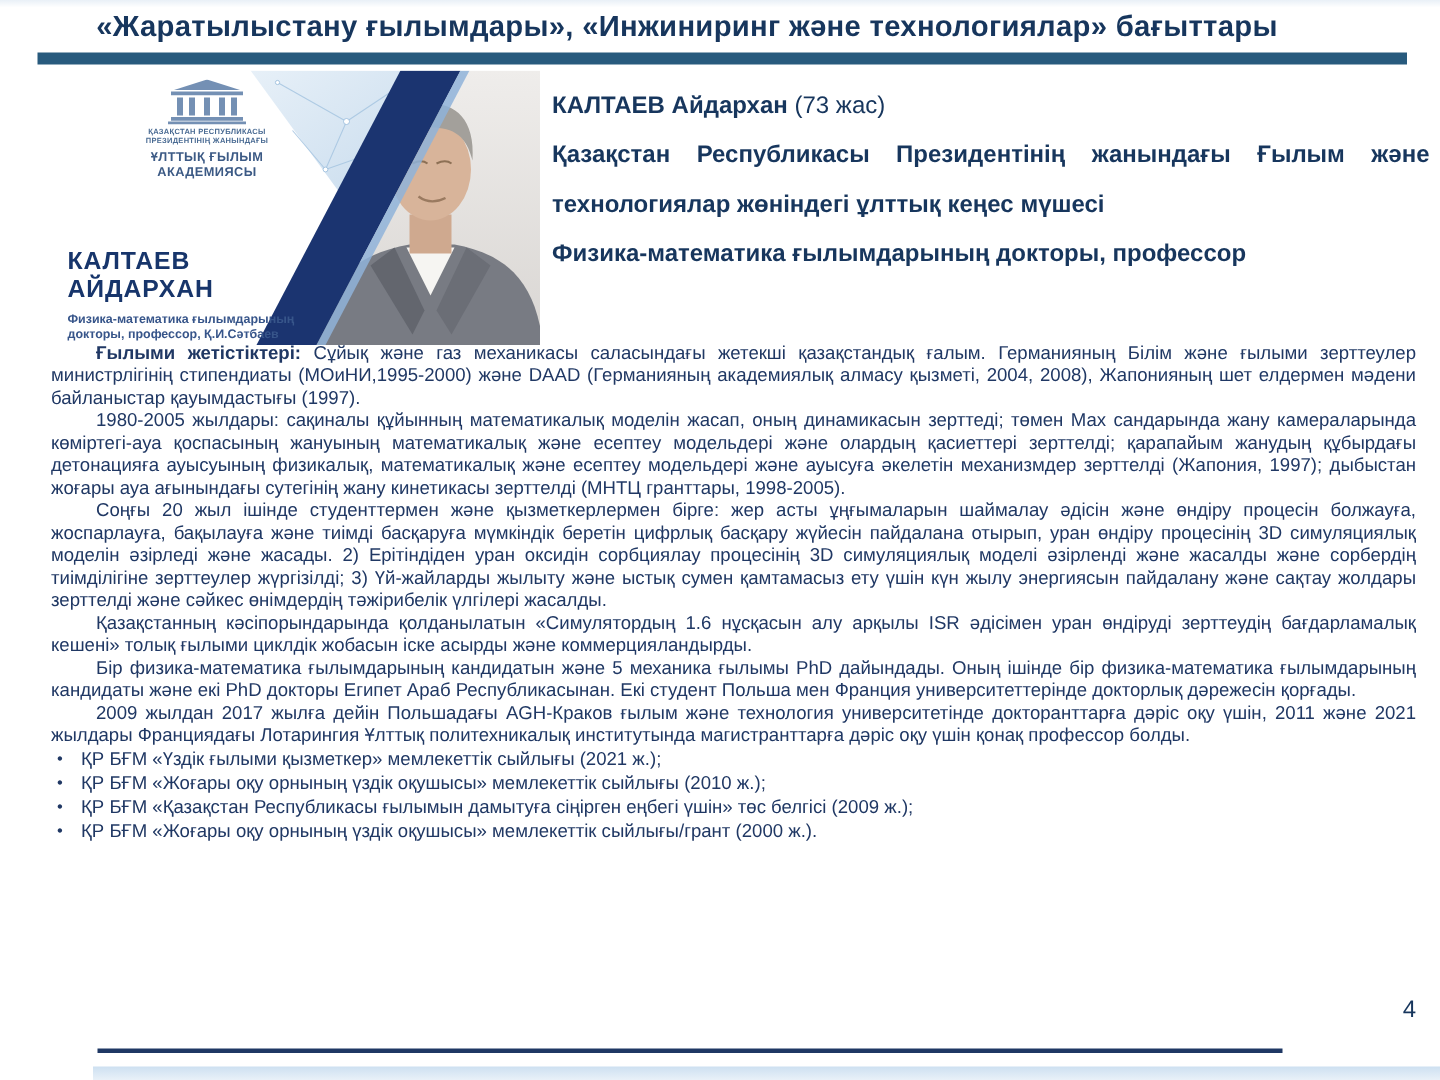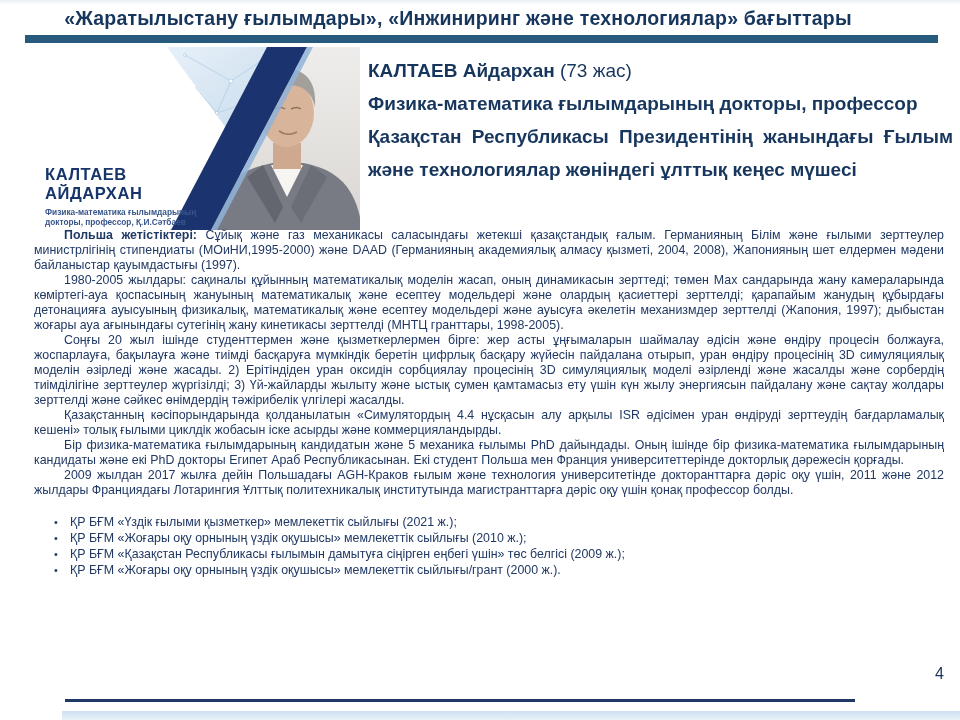--- a/index.html
+++ b/index.html
@@ -43,35 +43,35 @@
     letter-spacing:0.6px;
   }
   .card-desc {
     position:absolute; left:10px; top:160px; width:152px;
     font-size:8.3px; line-height:10.3px; font-weight:bold; color:#37558a;
   }
 
   
   .person-header {
     position:absolute; left:368px; top:54px; width:585px;
-    font-size:19px; line-height:33px; color:#17365d; text-align:justify;
+    font-size:16px; line-height:33px; color:#17365d; text-align:justify;
   }
   .person-header .name { font-weight:bold; }
   .person-header .age  { font-weight:normal; }
   .person-header .hline { font-weight:bold; }
 
   
   .body-text {
     position:absolute; left:34px; top:228px; width:910px;
     font-size:12.4px; line-height:15px; color:#203864; text-align:justify;
   }
   .body-text p { margin:0; text-indent:30px; }
   .body-text .lead { font-weight:bold; }
   .awards-heading { font-weight:bold; text-indent:30px; }
-  .awards { list-style:none; margin:16px; padding:0; }
+  .awards { list-style:none; margin:0; padding:0; }
   .awards li {
     position:relative; padding-left:20px; line-height:16px; text-align:left;
   }
   .awards li::before {
     content:"\2022"; position:absolute; left:4px; top:0;
     font-size:11px; color:#203864;
   }
 
   
   .page-number {
@@ -144,40 +144,57 @@
 
         <path d="M240,62 q6,-3 10,0" stroke="#8d7055" stroke-width="1.4" fill="none"></path>
         <path d="M256,62 q6,-3 10,0" stroke="#8d7055" stroke-width="1.4" fill="none"></path>
         <path d="M244,84 q8,6 18,1" stroke="#9a7a60" stroke-width="1.6" fill="none"></path>
       </g>
 
       <polygon points="232,0 272,0 176,183 136,183" fill="#1b3470"></polygon>
       <polygon points="272,0 278,0 182,183 176,183" fill="#8fb3d9" opacity="0.85"></polygon>
     </svg>
 
+    <div class="card-logo">
+      <svg class="building" width="52" height="30" viewBox="0 0 52 30">
+        <g fill="#7490b4">
+          <polygon points="26,0 4,7 48,7"></polygon>
+          <rect x="2" y="8" width="48" height="2.5"></rect>
+          <rect x="6" y="12" width="4" height="12"></rect>
+          <rect x="14" y="12" width="4" height="12"></rect>
+          <rect x="24" y="12" width="4" height="12"></rect>
+          <rect x="34" y="12" width="4" height="12"></rect>
+          <rect x="42" y="12" width="4" height="12"></rect>
+          <rect x="2" y="25" width="48" height="2.5"></rect>
+          <rect x="0" y="28" width="52" height="2"></rect>
+        </g>
+      </svg>
+      <div class="academy-small">ҚАЗАҚСТАН РЕСПУБЛИКАСЫ ПРЕЗИДЕНТІНІҢ ЖАНЫНДАҒЫ</div>
+      <div class="academy-name">ҰЛТТЫҚ ҒЫЛЫМ АКАДЕМИЯСЫ</div>
+    </div>
 
     <div class="card-name">КАЛТАЕВ АЙДАРХАН</div>
     <div class="card-desc">Физика-математика ғылымдарының докторы, профессор, Қ.И.Сәтбаев атындағы ҚазҰТЗУ «Инженерлік механика және модельдеу» ғылыми-зерттеу зертханасының меңгерушісі</div>
   </div>
 
   <div class="person-header">
     <div>
       <span class="name">КАЛТАЕВ Айдархан</span><span class="age"> (73 жас)</span>
     </div>
+    <div class="hline">Қазақстан Республикасы Президентінің жанындағы Ғылым және технологиялар жөніндегі ұлттық кеңес мүшесі</div>
     <div class="hline">Физика-математика ғылымдарының докторы, профессор</div>
-    <div class="hline">Қазақстан Республикасы Президентінің жанындағы Ғылым және технологиялар жөніндегі ұлттық кеңес мүшесі</div>
   </div>
 
   <div class="body-text">
-    <p><span class="lead">Польша жетістіктері: </span><span>Сұйық және газ механикасы саласындағы жетекші қазақстандық ғалым. Германияның Білім және ғылыми зерттеулер министрлігінің стипендиаты (МОиНИ,1995-2000) және DAAD (Германияның академиялық алмасу қызметі, 2004, 2008), Жапонияның шет елдермен мәдени байланыстар қауымдастығы (1997).</span></p>
+    <p><span class="lead">Ғылыми жетістіктері: </span><span>Сұйық және газ механикасы саласындағы жетекші қазақстандық ғалым. Германияның Білім және ғылыми зерттеулер министрлігінің стипендиаты (МОиНИ,1995-2000) және DAAD (Германияның академиялық алмасу қызметі, 2004, 2008), Жапонияның шет елдермен мәдени байланыстар қауымдастығы (1997).</span></p>
     <p>1980-2005 жылдары: сақиналы құйынның математикалық моделін жасап, оның динамикасын зерттеді; төмен Мах сандарында жану камераларында көміртегі-ауа қоспасының жануының математикалық және есептеу модельдері және олардың қасиеттері зерттелді; қарапайым жанудың құбырдағы детонацияға ауысуының физикалық, математикалық және есептеу модельдері және ауысуға әкелетін механизмдер зерттелді (Жапония, 1997); дыбыстан жоғары ауа ағынындағы сутегінің жану кинетикасы зерттелді (МНТЦ гранттары, 1998-2005).</p>
     <p>Соңғы 20 жыл ішінде студенттермен және қызметкерлермен бірге: жер асты ұңғымаларын шаймалау әдісін және өндіру процесін болжауға, жоспарлауға, бақылауға және тиімді басқаруға мүмкіндік беретін цифрлық басқару жүйесін пайдалана отырып, уран өндіру процесінің 3D симуляциялық моделін әзірледі және жасады. 2) Ерітіндіден уран оксидін сорбциялау процесінің 3D симуляциялық моделі әзірленді және жасалды және сорбердің тиімділігіне зерттеулер жүргізілді; 3) Үй-жайларды жылыту және ыстық сумен қамтамасыз ету үшін күн жылу энергиясын пайдалану және сақтау жолдары зерттелді және сәйкес өнімдердің тәжірибелік үлгілері жасалды.</p>
-    <p>Қазақстанның кәсіпорындарында қолданылатын «Симулятордың 4.4 нұсқасын алу арқылы ISR әдісімен уран өндіруді зерттеудің бағдарламалық кешені» толық ғылыми циклдік жобасын іске асырды және коммерцияландырды.</p>
+    <p>Қазақстанның кәсіпорындарында қолданылатын «Симулятордың 1.6 нұсқасын алу арқылы ISR әдісімен уран өндіруді зерттеудің бағдарламалық кешені» толық ғылыми циклдік жобасын іске асырды және коммерцияландырды.</p>
     <p>Бір физика-математика ғылымдарының кандидатын және 5 механика ғылымы PhD дайындады. Оның ішінде бір физика-математика ғылымдарының кандидаты және екі PhD докторы Египет Араб Республикасынан. Екі студент Польша мен Франция университеттерінде докторлық дәрежесін қорғады.</p>
-    <p>2009 жылдан 2017 жылға дейін Польшадағы AGH-Краков ғылым және технология университетінде докторанттарға дәріс оқу үшін, 2011 және 2012 жылдары Франциядағы Лотарингия Ұлттық политехникалық институтында магистранттарға дәріс оқу үшін қонақ профессор болды.</p>
+    <p>2009 жылдан 2017 жылға дейін Польшадағы AGH-Краков ғылым және технология университетінде докторанттарға дәріс оқу үшін, 2011 және 2021 жылдары Франциядағы Лотарингия Ұлттық политехникалық институтында магистранттарға дәріс оқу үшін қонақ профессор болды.</p>
     <ul class="awards">
       <li>ҚР БҒМ «Үздік ғылыми қызметкер» мемлекеттік сыйлығы (2021 ж.);</li>
       <li>ҚР БҒМ «Жоғары оқу орнының үздік оқушысы» мемлекеттік сыйлығы (2010 ж.);</li>
       <li>ҚР БҒМ «Қазақстан Республикасы ғылымын дамытуға сіңірген еңбегі үшін» төс белгісі (2009 ж.);</li>
       <li>ҚР БҒМ «Жоғары оқу орнының үздік оқушысы» мемлекеттік сыйлығы/грант (2000 ж.).</li>
     </ul>
   </div>
 
   <div class="page-number">4</div>
   <div class="footer-line"></div>

